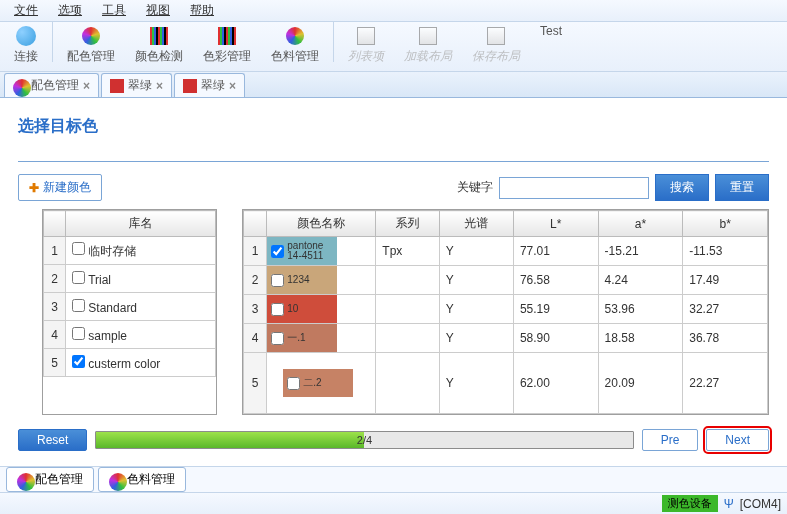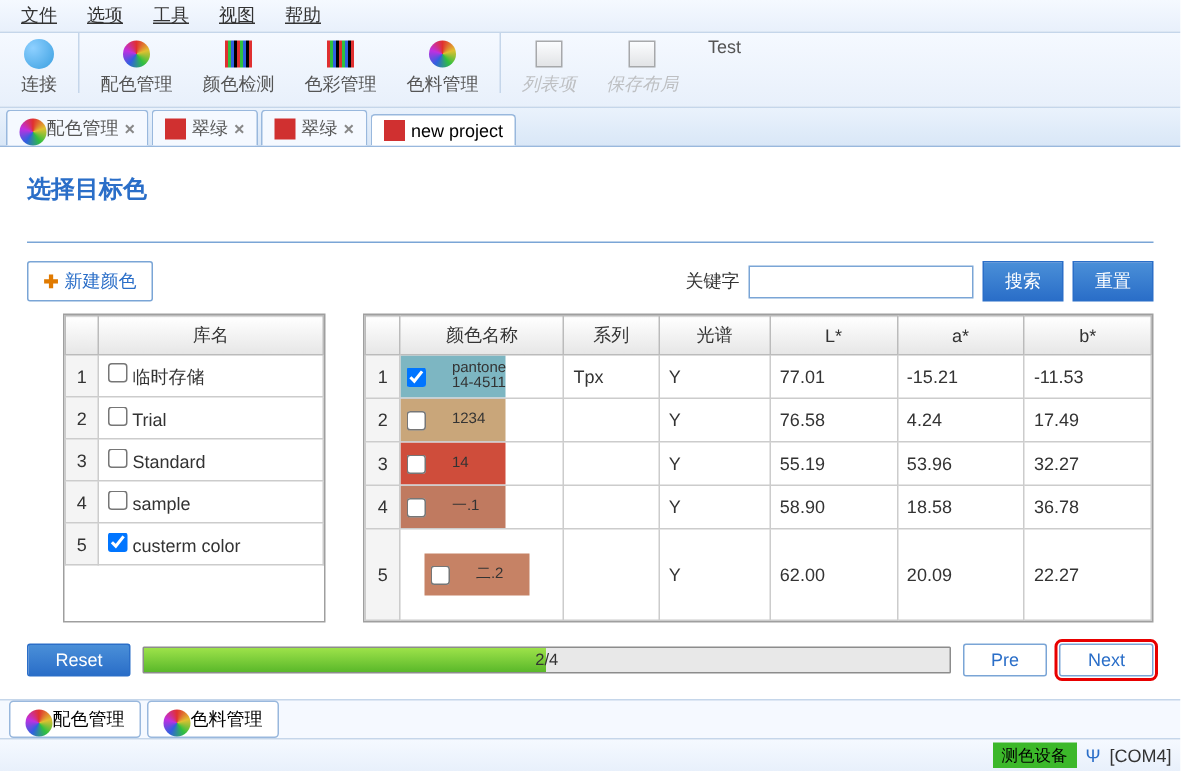--- a/index.html
+++ b/index.html
@@ -30,21 +30,21 @@
 .spacer { flex: 1; }
 .kw-label { margin-right: 6px; color: #333; }
 .kw-input { border: 1px solid #7aa5d6; width: 150px; height: 22px; padding: 0 4px; margin-right: 6px; }
 
 .tablewrap { display: flex; gap: 1px; }
 .grid { border: 1px solid #9f9f9f; margin-left: 24px; }
 .grid table { border-collapse: collapse; }
 .grid th { background: linear-gradient(#fff, #e6e6e6); border: 1px solid #bbb; padding: 4px 6px; font-weight: normal; color: #333; text-align: center; height: 24px; }
 .grid td { border: 1px solid #ccc; padding: 4px 6px; height: 28px; color: #333; }
 .idxcol { width: 22px; text-align: center; background: #f4f4f4; }
-.swatch { width: 70px; height: 28px; display: flex; align-items: center; padding: 0 4px; color: #333; gap: 14px; }
+.swatch { width: 70px; height: 28px; display: flex; align-items: center; padding: 0 4px; color: #333; gap: 0; }
 .swatch input { margin-right: 3px; }
 
 .footer-row { display: flex; align-items: center; margin-top: 14px; gap: 8px; }
 .reset-btn { background: linear-gradient(#4a8fd8, #2a6ec8); color: #fff; border: 1px solid #2a6ec8; padding: 3px 18px; border-radius: 2px; cursor: pointer; }
 .progress { flex: 1; height: 18px; border: 1px solid #8c8c8c; background: #e8e8e8; position: relative; border-radius: 1px; }
 .progress-bar { background: linear-gradient(#9de24a, #5ab82a); height: 100%; width: 50%; }
 .progress-text { position: absolute; left: 50%; top: 50%; transform: translate(-50%, -50%); color: #333; font-size: 11px; }
 .nav-btn { border: 1px solid #7aa5d6; background: #fff; color: #2a6ec8; padding: 3px 18px; cursor: pointer; border-radius: 2px; }
 .nav-btn.highlight { outline: 2px solid #e80000; outline-offset: 1px; }
 
@@ -111,20 +111,26 @@
   <div class="tool-btn disabled">
     <span class="icon">
         <span class="icon-rect"></span>
       </span>
     <span>列表项</span>
   </div>
   <div class="tool-btn disabled">
     <span class="icon">
         <span class="icon-rect"></span>
       </span>
+    <span>加载布局</span>
+  </div>
+  <div class="tool-btn disabled">
+    <span class="icon">
+        <span class="icon-rect"></span>
+      </span>
     <span>保存布局</span>
   </div>
   <div class="tool-btn">
     <span>Test</span>
   </div>
 </div>
 
 <div class="tabstrip">
   <div class="tab">
     <span class="tabicon icon-palette"></span>
@@ -133,24 +139,20 @@
   </div>
   <div class="tab">
     <span class="tabicon icon-square" style="background:#d03030"></span>
     <span>翠绿</span>
     <span class="close">×</span>
   </div>
   <div class="tab">
     <span class="tabicon icon-square" style="background:#d03030"></span>
     <span>翠绿</span>
     <span class="close">×</span>
-  </div>
-  <div class="tab active">
-    <span class="tabicon icon-square" style="background:#d03030"></span>
-    <span>new project</span>
   </div>
 </div>
 
 <div class="content">
   <div class="page-title">选择目标色</div>
   <div class="hr"></div>
 
   <div class="row1">
     <button class="btn">
       <span style="color:#e07a00;font-weight:bold">✚</span>
@@ -239,21 +241,21 @@
     <td>Y</td>
     <td>76.58</td>
     <td>4.24</td>
     <td>17.49</td>
             </tr>
             <tr>
               <td class="idxcol">3</td>
     <td style="padding:0">
       <div class="swatch" style="background:#cf4d3b">
         <input type="checkbox" style="">
-        <span style="font-size:10px;line-height:1">14</span>
+        <span style="font-size:10px;line-height:1">10</span>
       </div>
     </td>
     <td></td>
     <td>Y</td>
     <td>55.19</td>
     <td>53.96</td>
     <td>32.27</td>
             </tr>
             <tr>
               <td class="idxcol">4</td>

